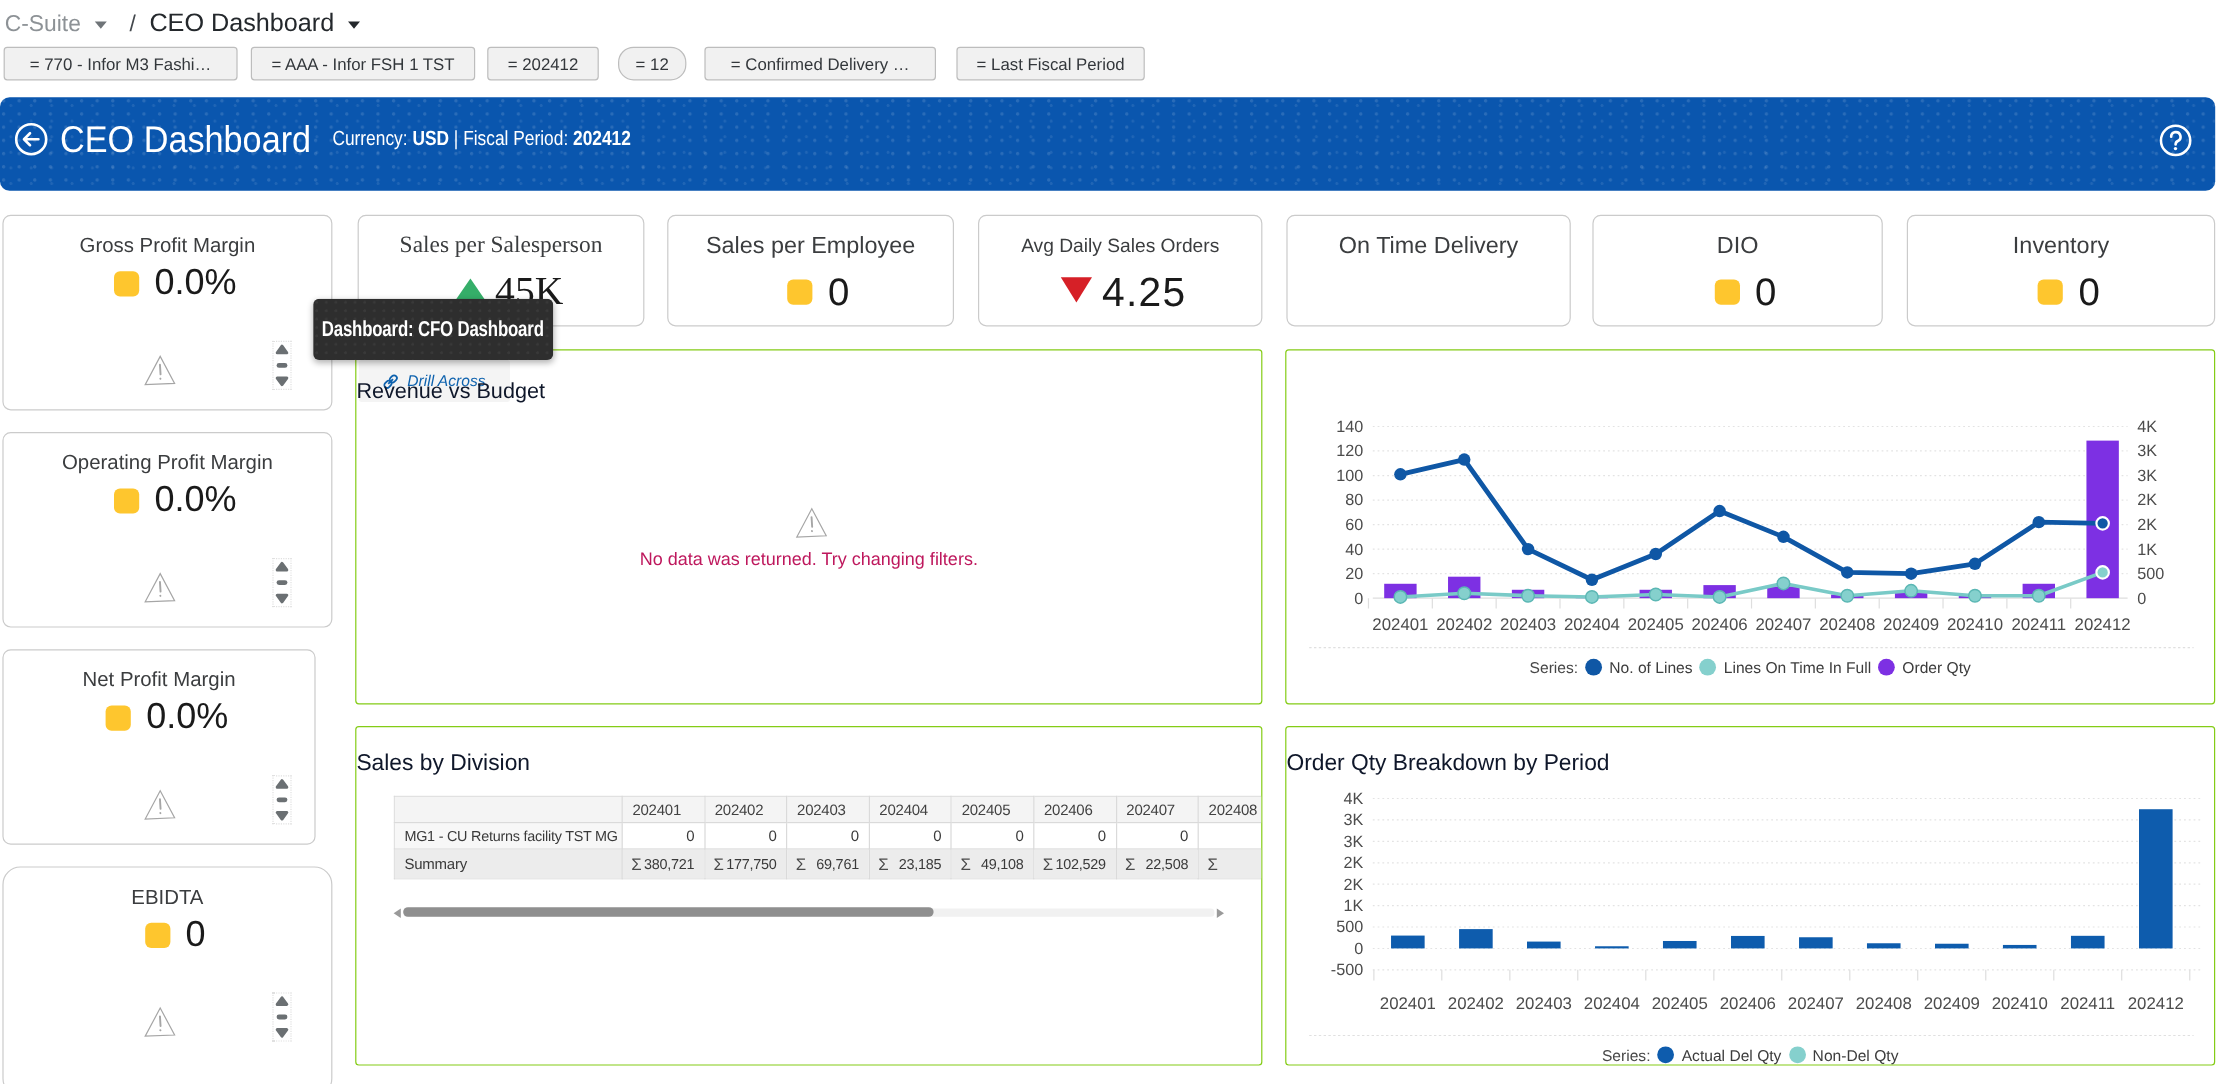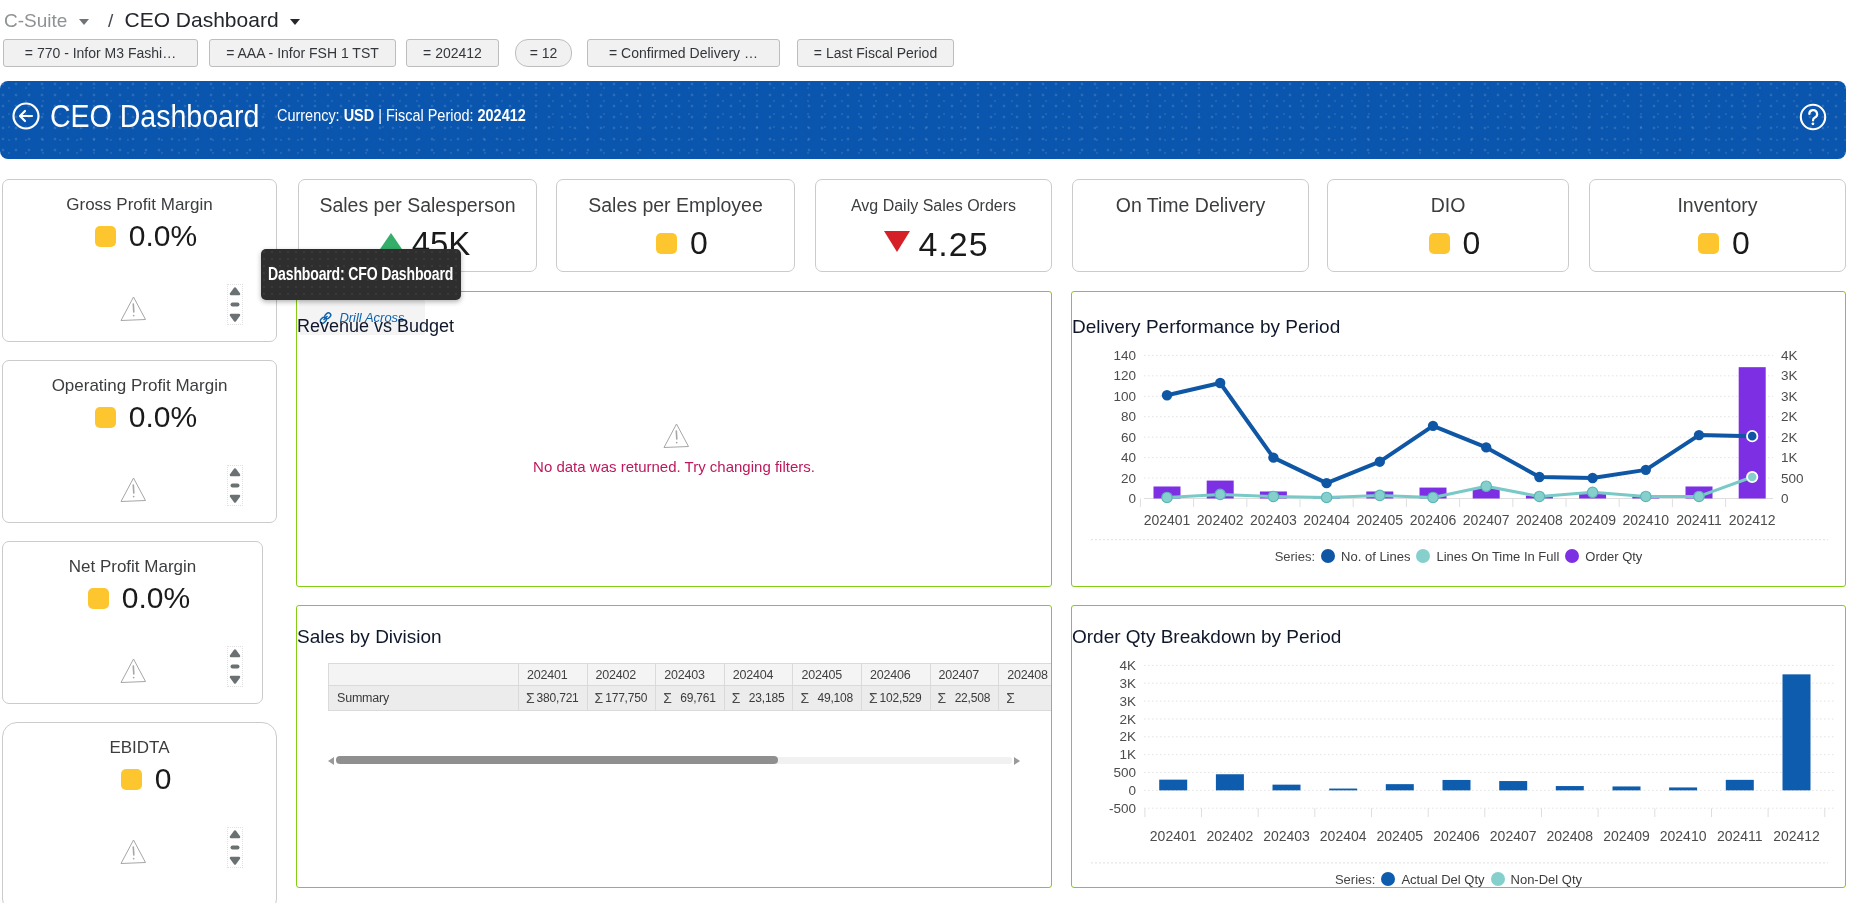--- a/index.html
+++ b/index.html
@@ -124,21 +124,21 @@
     </svg>
   <div class="spin" style="top:104px;">
       <svg width="14" height="39" viewBox="0 0 14 39" style="position:absolute;left:0;top:0;">
         <path d="M7 3.5 L11 9 H3 Z" fill="#6b7073" stroke="#6b7073" stroke-width="2.5" stroke-linejoin="round"></path>
         <rect x="2.5" y="17.5" width="9" height="4" rx="2" fill="#6b7073"></rect>
         <path d="M7 35.5 L11 30 H3 Z" fill="#6b7073" stroke="#6b7073" stroke-width="2.5" stroke-linejoin="round"></path>
       </svg>
     </div>
 </div>
 
-<div class="card" style="left:298px; top:179px; width:239px; height:93px;">
+<div class="card" style="left:298px; top:179px; width:239px; height:93px;font-family:Liberation Serif, serif;">
   <div class="ktitle" style="top:14px; font-size:19.5px;">Sales per Salesperson</div>
   <div class="kval" style="top:45px; gap:8px;">
       <div class="gtri"></div>
       <div class="bignum" style="font-size:33px;">45K</div>
     </div>
 </div>
 <div class="card" style="left:556px; top:179px; width:239px; height:93px;">
   <div class="ktitle" style="top:14px; font-size:19.5px;">Sales per Employee</div>
   <div class="kval" style="top:45px;">
       <div class="ysq"></div>
@@ -182,21 +182,20 @@
     <span style="font-size:13px; font-style:italic; color:#0e62ae;">Drill Across</span>
   </div>
   <div class="ptitle" style="top:24px; font-size:18px;">Revenue vs Budget</div>
   <svg style="position:absolute; left:365px; top:130px;" width="28" height="27" viewBox="0 0 28 27">
       <path d="M14.5 2 L26.5 24.5 L2 25.5 Z" fill="none" stroke="#a6a6a6" stroke-width="1"></path>
       <path d="M14.3 9 l0.5 8 M14.6 20.5 l0.1 0.1" stroke="#a6a6a6" stroke-width="1.6" fill="none" stroke-linecap="round"></path>
     </svg>
   <div class="abs" style="left:0; right:0; top:166px; text-align:center; font-size:15px; color:#be185d;">No data was returned. Try changing filters.</div>
 </div>
 <div class="panel" id="p-del" style="left:1071px; top:291px; width:775px; height:296px;">
-  <div class="ptitle" style="top:24px;">Delivery Performance by Period</div>
   <svg style="position:absolute;left:0;top:0;" width="775" height="296" viewBox="0 0 775 296">
       <line x1="72" y1="63.4" x2="701" y2="63.4" stroke="#e3e3e3" stroke-width="1" stroke-dasharray="1.5 2.5"></line>
       <line x1="72" y1="83.8" x2="701" y2="83.8" stroke="#e3e3e3" stroke-width="1" stroke-dasharray="1.5 2.5"></line>
       <line x1="72" y1="104.3" x2="701" y2="104.3" stroke="#e3e3e3" stroke-width="1" stroke-dasharray="1.5 2.5"></line>
       <line x1="72" y1="124.7" x2="701" y2="124.7" stroke="#e3e3e3" stroke-width="1" stroke-dasharray="1.5 2.5"></line>
       <line x1="72" y1="145.2" x2="701" y2="145.2" stroke="#e3e3e3" stroke-width="1" stroke-dasharray="1.5 2.5"></line>
       <line x1="72" y1="165.6" x2="701" y2="165.6" stroke="#e3e3e3" stroke-width="1" stroke-dasharray="1.5 2.5"></line>
       <line x1="72" y1="186.0" x2="701" y2="186.0" stroke="#e3e3e3" stroke-width="1" stroke-dasharray="1.5 2.5"></line>
       <line x1="72" y1="206.5" x2="701" y2="206.5" stroke="#dedede" stroke-width="1"></line>
       <text x="64" y="67.9" font-size="13.5" fill="#4c4c4c" text-anchor="end">140</text>
@@ -298,20 +297,31 @@
             <td class="hc first"></td>
             <td class="hc">202401</td>
             <td class="hc">202402</td>
             <td class="hc">202403</td>
             <td class="hc">202404</td>
             <td class="hc">202405</td>
             <td class="hc">202406</td>
             <td class="hc">202407</td>
             <td class="hc">202408</td>
           </tr>
+      <tr style="height:22px;">
+            <td class="lc first">MG1 - CU Returns facility TST MG</td>
+            <td class="vc">0</td>
+            <td class="vc">0</td>
+            <td class="vc">0</td>
+            <td class="vc">0</td>
+            <td class="vc">0</td>
+            <td class="vc">0</td>
+            <td class="vc">0</td>
+            <td class="vc"></td>
+          </tr>
       <tr style="height:25px;">
             <td class="smc first">Summary</td>
             <td class="sc"><span class="sg">Σ</span><span class="sv">380,721</span></td>
             <td class="sc"><span class="sg">Σ</span><span class="sv">177,750</span></td>
             <td class="sc"><span class="sg">Σ</span><span class="sv">69,761</span></td>
             <td class="sc"><span class="sg">Σ</span><span class="sv">23,185</span></td>
             <td class="sc"><span class="sg">Σ</span><span class="sv">49,108</span></td>
             <td class="sc"><span class="sg">Σ</span><span class="sv">102,529</span></td>
             <td class="sc"><span class="sg">Σ</span><span class="sv">22,508</span></td>
             <td class="sc"><span class="sg">Σ</span><span class="sv"></span></td>

